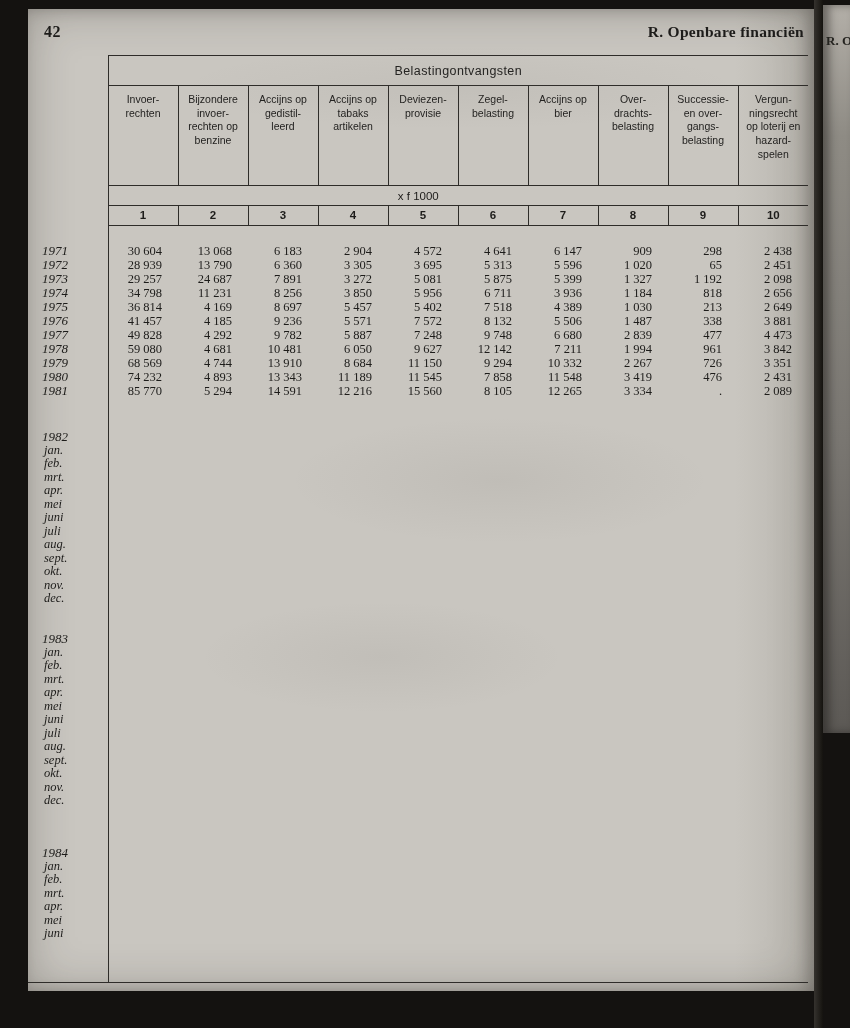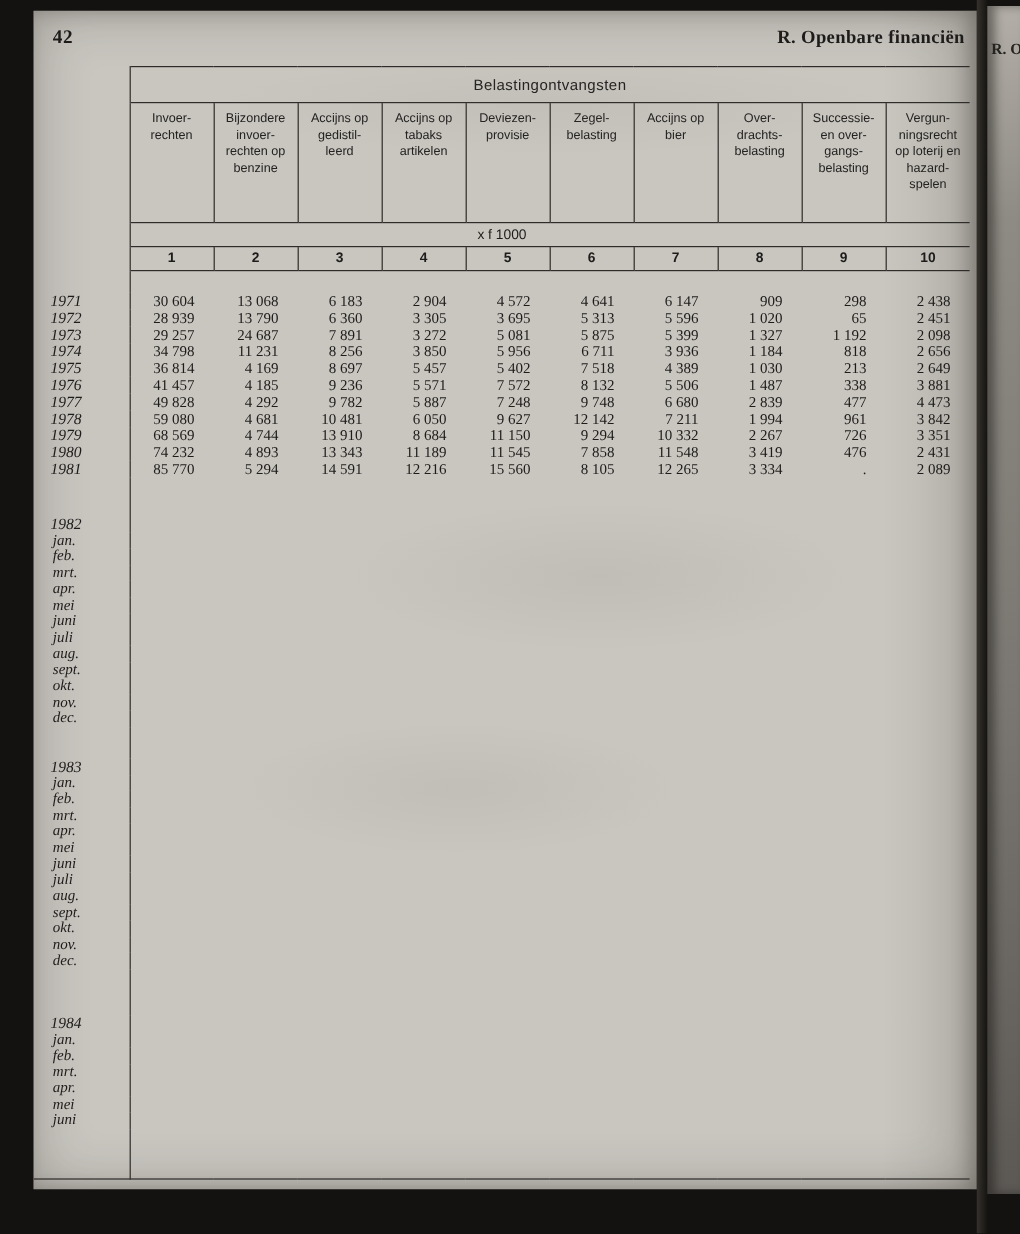--- a/index.html
+++ b/index.html
@@ -31,21 +31,21 @@
       radial-gradient(ellipse 300px 90px at 60% 48%, rgba(90,86,80,0.08), transparent 70%),
       radial-gradient(ellipse 260px 80px at 45% 66%, rgba(90,86,80,0.07), transparent 70%),
       radial-gradient(ellipse 400px 60px at 55% 8%, rgba(90,86,80,0.06), transparent 70%);
     pointer-events:none;
   }
   .shadow-gap{
     position:absolute; left:814px; top:0; width:9px; height:1028px;
     background:linear-gradient(to right,#35322e,#15130f);
   }
   .next-page{
-    position:absolute; left:823px; top:5px; width:27px; height:990px;
+    position:absolute; left:823px; top:5px; width:27px; height:728px;
     background:linear-gradient(to bottom,#b3afa8 0%, #8e8b84 18%, #797671 60%, #5c5955 100%);
     box-shadow:inset 6px 0 8px rgba(20,18,15,0.45);
   }
   .edge-text{
     position:absolute; left:3px; top:28px;
     font:bold 13px "Liberation Serif", serif;
     color:#24231f; white-space:nowrap;
   }
   
   .page-head{

